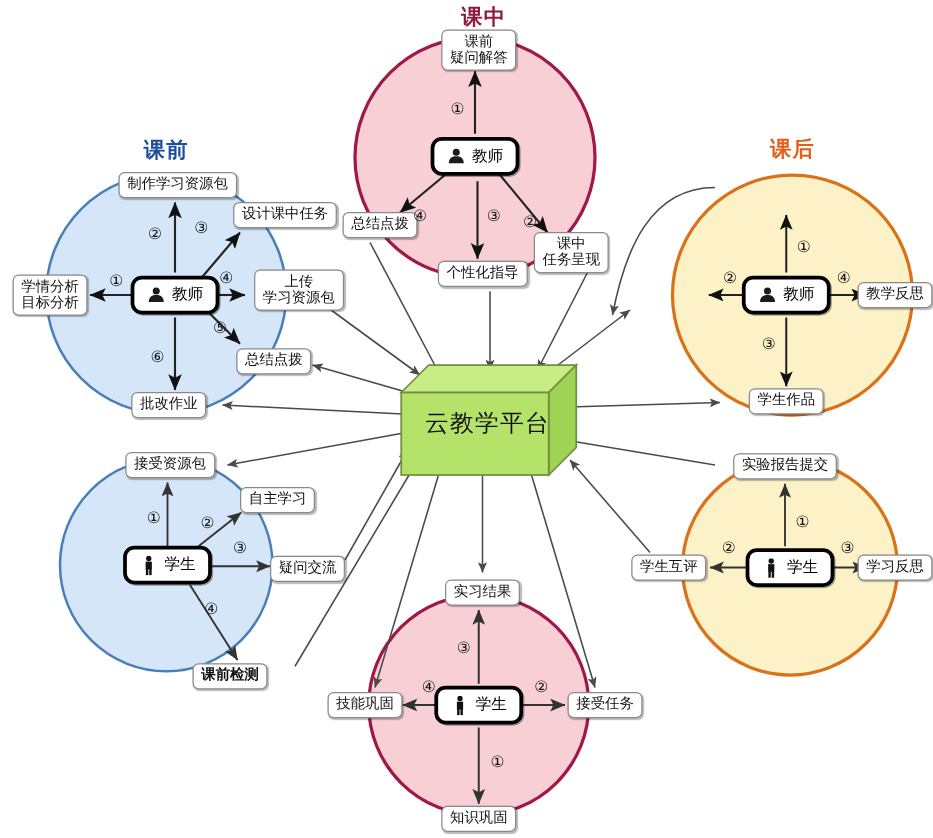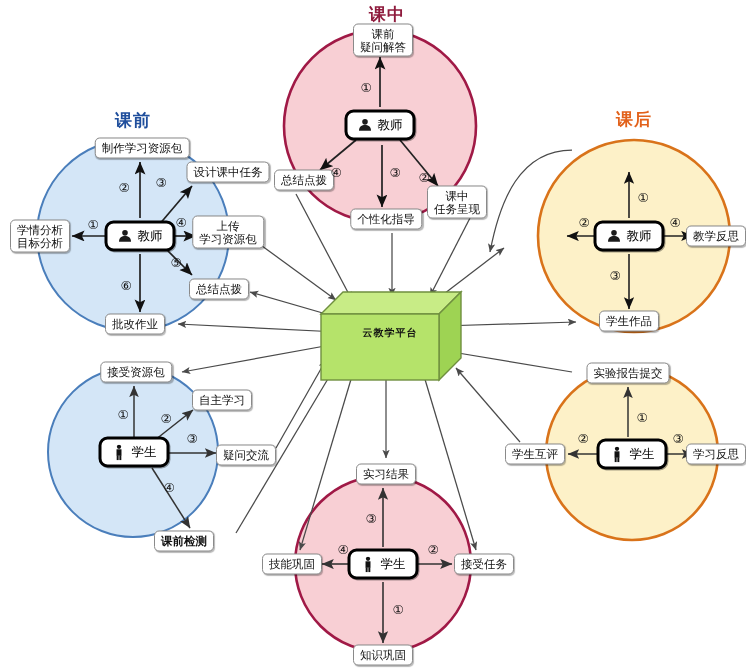--- a/index.html
+++ b/index.html
@@ -24,21 +24,21 @@
     padding:4px 10px;font-size:12px;color:#000;white-space:nowrap;
     box-shadow:1px 1px 0 rgba(0,0,0,.35);}
   .actor .ic{display:inline-flex;align-items:center;}
   .actor .lbl{font-size:12.5px;}
 
   .step{position:absolute;transform:translate(-50%,-50%);
     font-size:12.5px;color:#111;font-family:"DejaVu Sans",sans-serif;}
 
   .cube{position:absolute;transform:translate(-50%,-50%);width:150px;height:100px;}
   .cube .txt{position:absolute;left:14px;top:40px;width:126px;text-align:center;
-    font-size:10px;color:#111;font-weight:bold;letter-spacing:1px;}
+    font-size:19px;color:#111;font-weight:normal;letter-spacing:1px;}
 </style>
 </head>
 <body>
 
 <div id="stage">
 
   <svg class="layer" viewBox="0 0 746 670">
     <defs>
       <marker id="ah" markerWidth="9" markerHeight="9" refX="7.4" refY="3.2" orient="auto">
         <path d="M0,0 L7.6,3.2 L0,6.4 L1.6,3.2 z" fill="#333"></path>
@@ -162,21 +162,21 @@
         </svg>
     </span>
     <span class="lbl">教师</span>
   </div>
   <div class="node two" style="left:40px;top:236px;">
     <div>学情分析</div>
     <div>目标分析</div>
   </div>
   <div class="node" style="left:142px;top:148px;">制作学习资源包</div>
   <div class="node" style="left:228px;top:172px;">设计课中任务</div>
-  <div class="node two" style="left:228px;top:232px;">
+  <div class="node two" style="left:239px;top:232px;">
     <div>上传</div>
     <div>学习资源包</div>
   </div>
   <div class="node" style="left:219px;top:289px;">总结点拨</div>
   <div class="node" style="left:135px;top:324px;">批改作业</div>
   <div class="step" style="left:93px;top:224px;">①</div>
   <div class="step" style="left:124px;top:187px;">②</div>
   <div class="step" style="left:161px;top:182px;">③</div>
   <div class="step" style="left:181px;top:222px;">④</div>
   <div class="step" style="left:176px;top:262px;">⑤</div>

